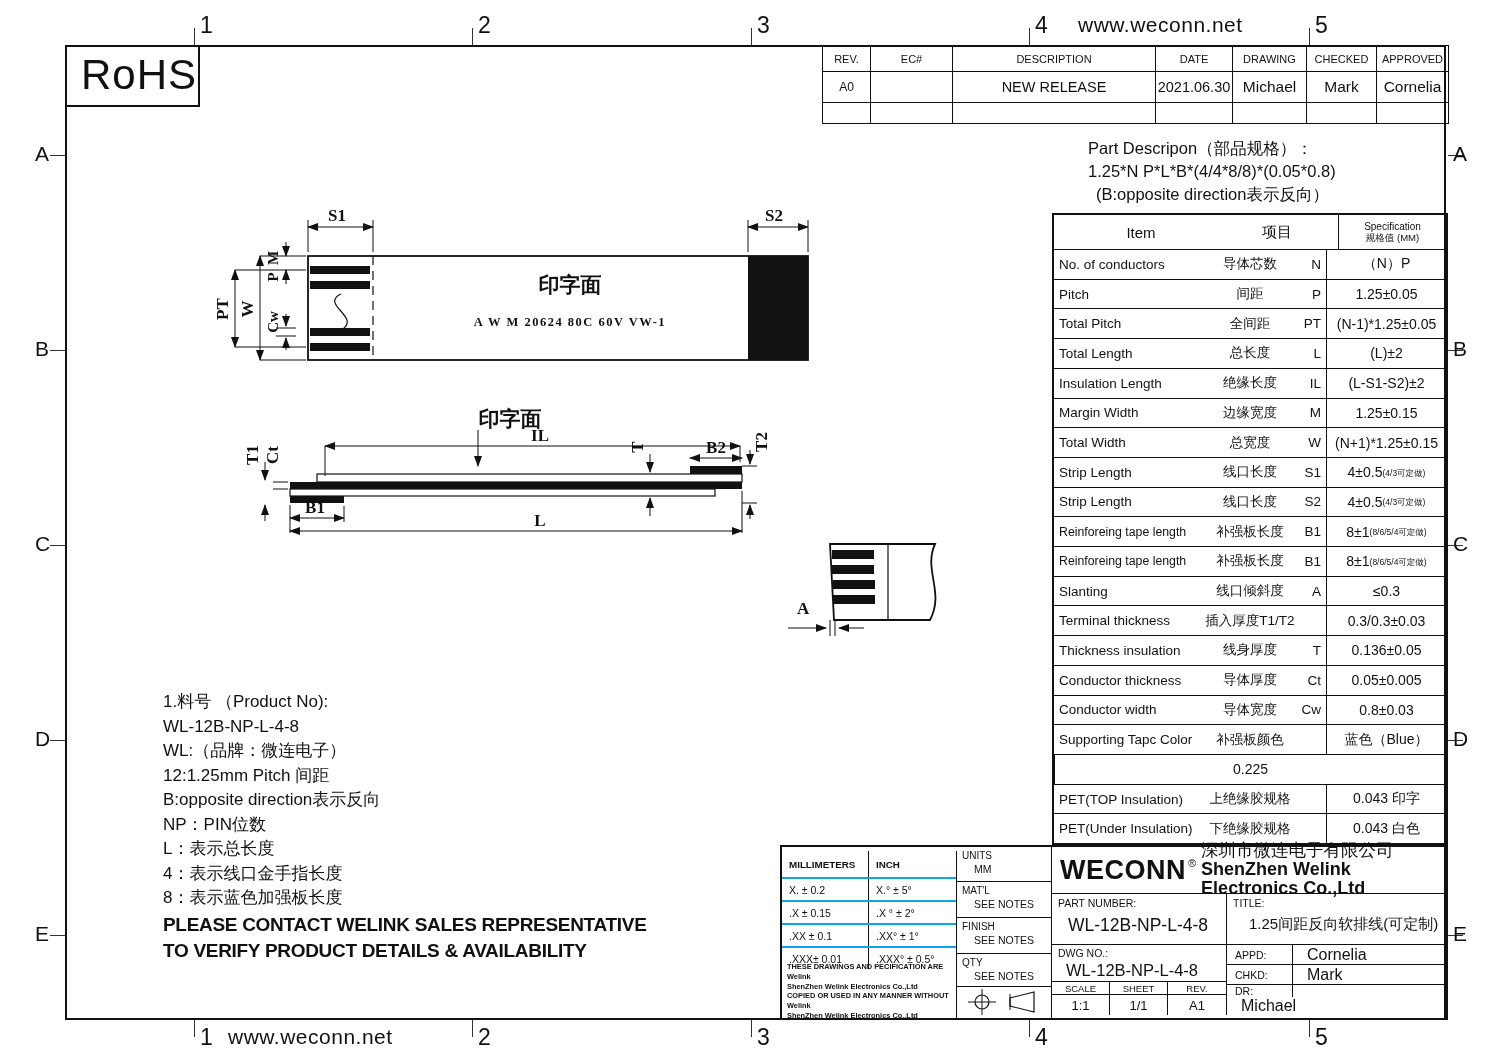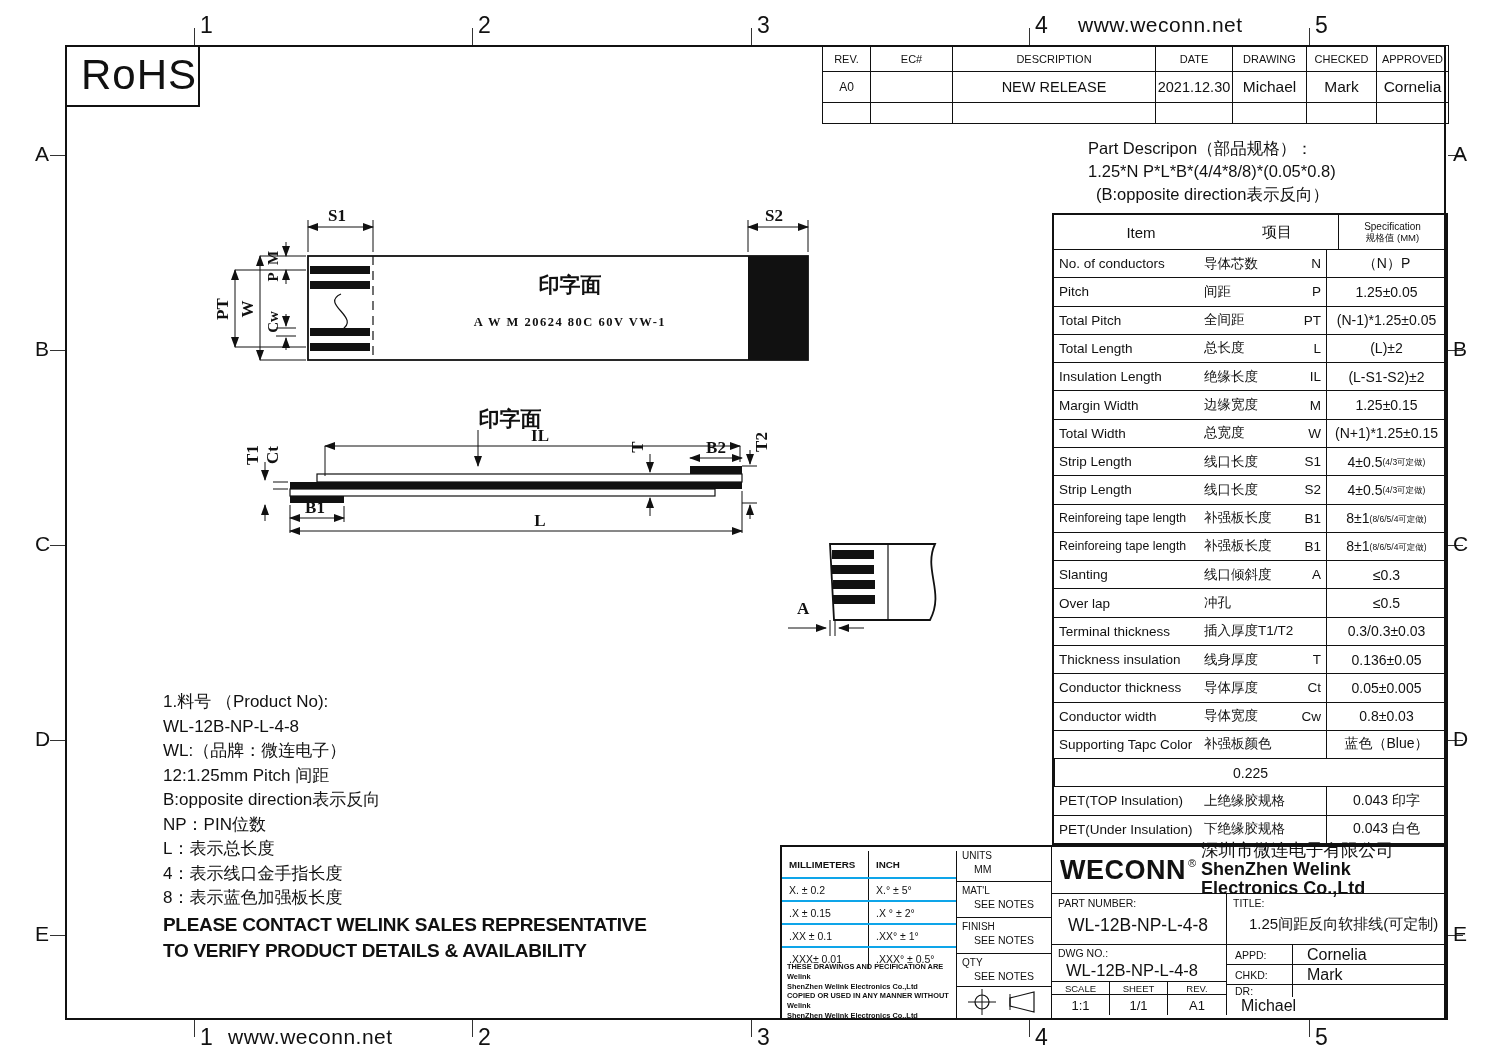--- a/index.html
+++ b/index.html
@@ -33,21 +33,21 @@
   .spec-header{height:34px;display:flex;flex:none;}
   .spec-header .h-item{width:150px;display:flex;align-items:center;justify-content:center;font-size:15px;margin-left:12px;}
   .spec-header .h-cn{width:122px;display:flex;align-items:center;justify-content:center;font-size:15px;}
   .spec-header .h-spec{flex:1;border-left:1px solid #111;display:flex;flex-direction:column;
                        align-items:center;justify-content:center;line-height:11px;}
   .spec-header .h-spec .s1{font-size:10px;} .spec-header .h-spec .s2{font-size:9.5px;}
   .spec-row{flex:1;display:flex;border-top:1px solid #111;min-height:0;}
   .spec-left{width:272px;display:flex;align-items:center;}
   .spec-en{width:150px;padding-left:5px;font-size:13.5px;white-space:nowrap;box-sizing:border-box;}
   .spec-en.sm{font-size:12.3px;} .spec-en.xs{font-size:11.2px;}
-  .spec-cn{width:92px;font-size:13.5px;white-space:nowrap;}
+  .spec-cn{width:92px;font-size:13.5px;white-space:nowrap;text-align:center;}
   .spec-sym{width:30px;font-size:13.5px;text-align:right;padding-right:5px;box-sizing:border-box;}
   .spec-val{flex:1;border-left:1px solid #111;display:flex;align-items:center;justify-content:center;white-space:nowrap;}
   .spec-main{font-size:14px;} .spec-note{font-size:8.5px;margin-top:3px;}
   
   svg text{fill:#111;}
   .dimtxt{font-family:"Liberation Serif",serif;font-weight:bold;font-size:17px;}
   .dimtxt-s{font-family:"Liberation Serif",serif;font-weight:bold;font-size:15px;}
   .cjk{font-family:"Liberation Sans",sans-serif;font-weight:bold;font-size:21px;}
   .awm{font-family:"Liberation Serif",serif;font-weight:bold;font-size:12.5px;letter-spacing:1.5px;}
   .dim{stroke:#111;stroke-width:1;fill:none;}
@@ -171,21 +171,21 @@
       <td>DESCRIPTION</td>
       <td>DATE</td>
       <td>DRAWING</td>
       <td>CHECKED</td>
       <td>APPROVED</td>
     </tr>
     <tr class="d">
       <td class="rv-small">A0</td>
       <td></td>
       <td class="rv-mid">NEW RELEASE</td>
-      <td class="rv-mid">2021.12.30</td>
+      <td class="rv-mid">2021.06.30</td>
       <td class="rv-name">Michael</td>
       <td class="rv-name">Mark</td>
       <td class="rv-name">Cornelia</td>
     </tr>
     <tr class="e">
       <td></td>
           <td></td>
           <td></td>
           <td></td>
           <td></td>
@@ -333,31 +333,20 @@
       </div>
     </div>
       <div class="spec-row">
       <div class="spec-left">
         <span class="spec-en">Slanting</span>
         <span class="spec-cn">线口倾斜度</span>
         <span class="spec-sym">A</span>
       </div>
       <div class="spec-val">
         <span class="spec-main">≤0.3</span>
-        <span class="spec-note"></span>
-      </div>
-    </div>
-      <div class="spec-row">
-      <div class="spec-left">
-        <span class="spec-en">Over lap</span>
-        <span class="spec-cn">冲孔</span>
-        <span class="spec-sym"></span>
-      </div>
-      <div class="spec-val">
-        <span class="spec-main">≤0.5</span>
         <span class="spec-note"></span>
       </div>
     </div>
       <div class="spec-row">
       <div class="spec-left">
         <span class="spec-en">Terminal thickness</span>
         <span class="spec-cn">插入厚度T1/T2</span>
         <span class="spec-sym"></span>
       </div>
       <div class="spec-val">

